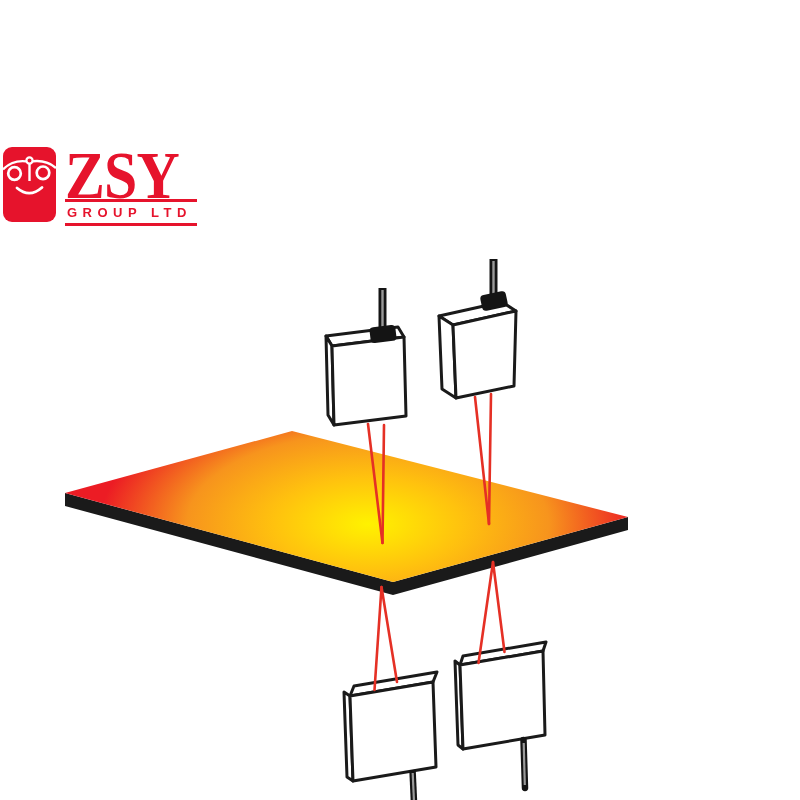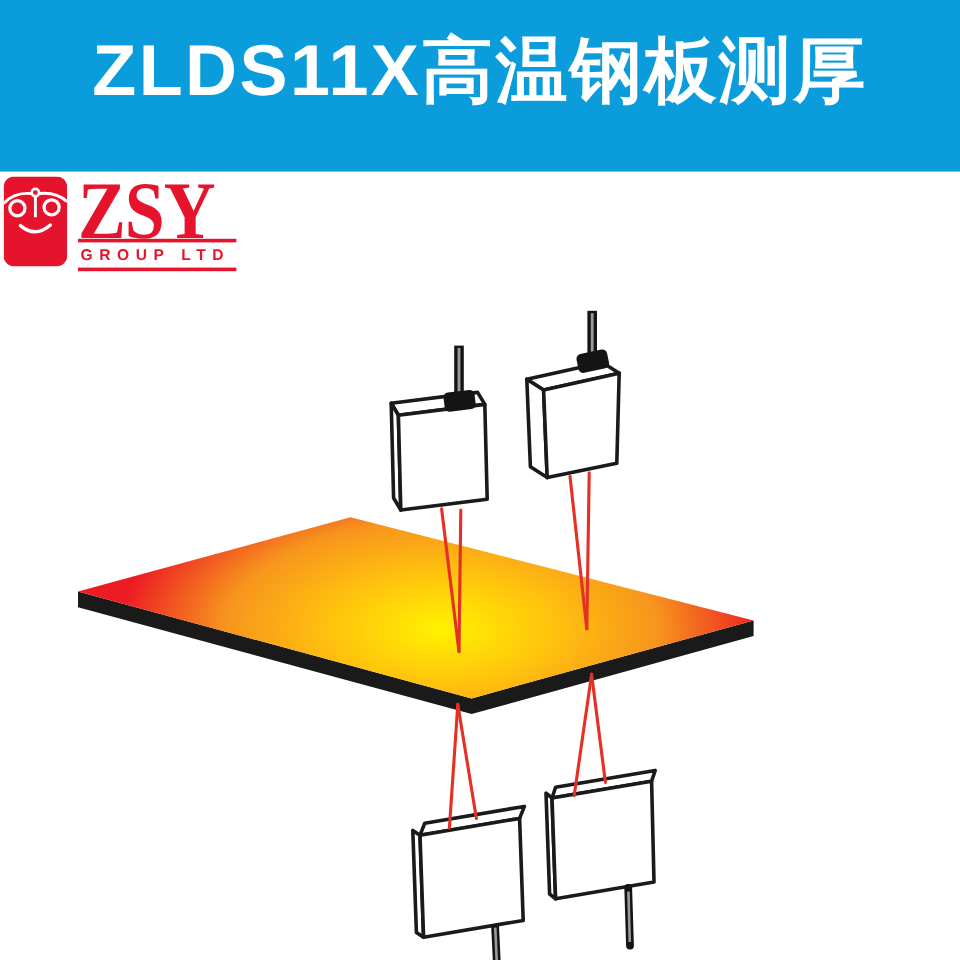--- a/index.html
+++ b/index.html
@@ -62,23 +62,20 @@
   .cw65{stroke-width:6.5;}
   .ci24{stroke-width:2.4;}
   .ci22{stroke-width:2.2;}
   .beam{stroke:var(--c-laser-red,#e53025);stroke-width:2.6;stroke-linecap:round;fill:none;}
 </style>
 </head>
 <body>
 
 <div class="stage">
 
-  <header class="banner">
-    <h1 class="banner-title">ZLDS11X高温钢板测厚</h1>
-  </header>
 
   <div class="logo">
     <div class="logo-mark">
       <svg width="53" height="75" viewBox="0 0 53 75">
         <rect x="0" y="0" width="53" height="75" rx="9" class="face-bg"></rect>
         <path d="M0,22.5 C8,14 18,13.2 26.5,14.8 C35,13.2 45,14 53,21" class="face-line"></path>
         <circle cx="11.5" cy="26.5" r="6.3" class="face-ring"></circle>
         <circle cx="40" cy="25.8" r="6.3" class="face-ring"></circle>
         <circle cx="26.5" cy="13.5" r="3.1" class="face-ring-sm"></circle>
         <line x1="26.5" y1="17" x2="26.5" y2="34" class="face-post"></line>

